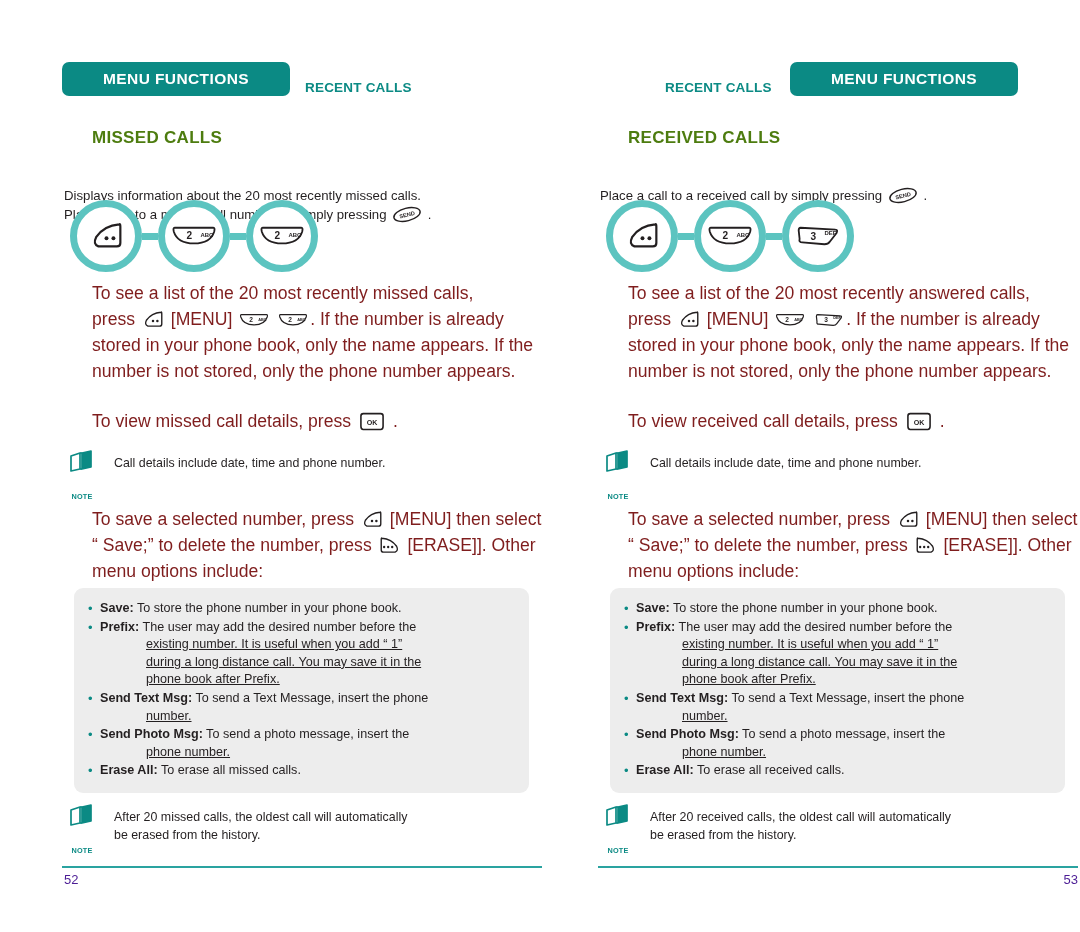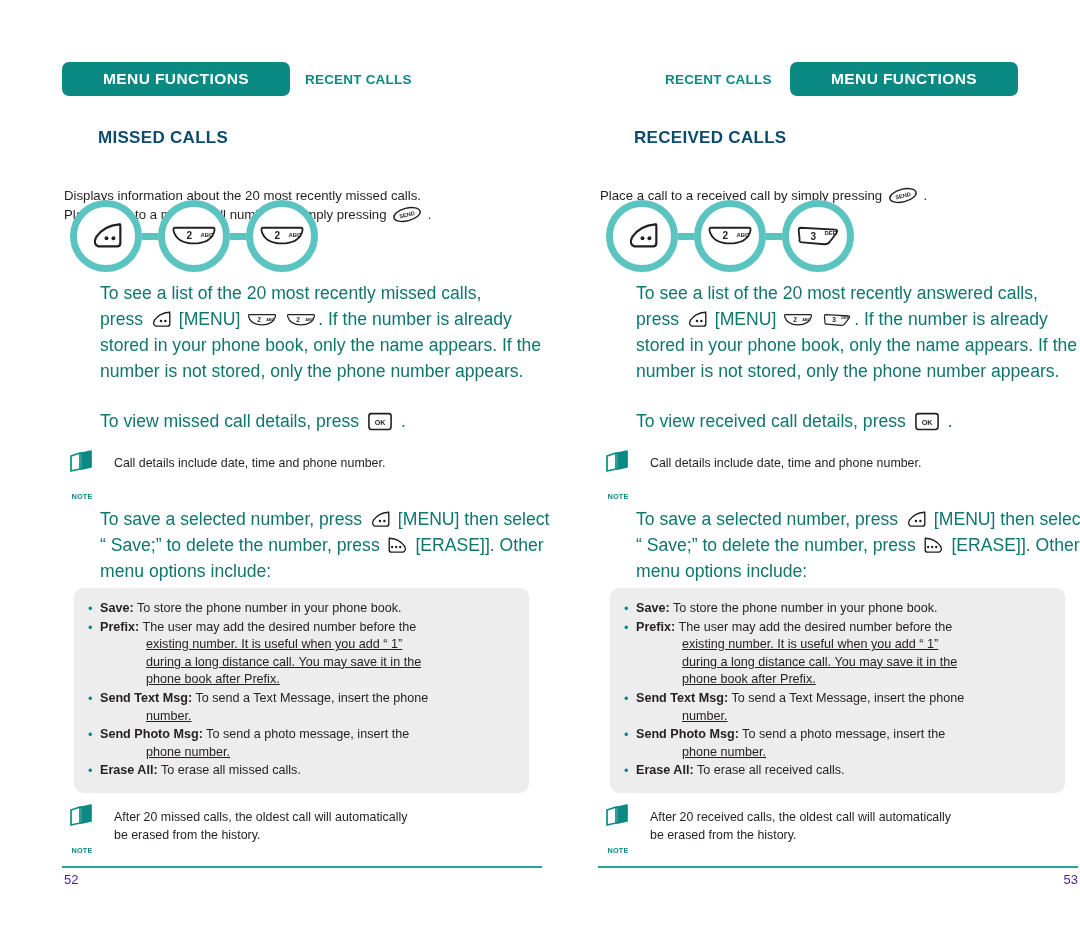--- a/index.html
+++ b/index.html
@@ -19,55 +19,55 @@
   .hdr{position:absolute;top:62px;height:34px;width:480px;}
   .hdr-bar{
     position:absolute;top:0;height:34px;
     background:#0b8a84;border-radius:7px;
     display:flex;align-items:center;justify-content:center;
   }
   .hdr-bar span{
     color:#ffffff;font-weight:bold;font-size:15.5px;letter-spacing:.4px;
   }
   .hdr-side{
-    position:absolute;top:0;height:34px;display:flex;align-items:center;
+    position:absolute;top:8px;height:34px;display:flex;align-items:center;
     color:#0b8a84;font-weight:bold;font-size:13.5px;letter-spacing:.2px;
   }
   
   .col-left .hdr-bar{left:0;width:228px;}
   .col-left .hdr-side{left:243px;}
   
   .col-right .hdr-bar{left:192px;width:228px;}
   .col-right .hdr-side{left:67px;}
 
   
   .sect-title{
-    position:absolute;top:128px;left:36px;
-    color:#0c4a6e;font-weight:bold;font-size:17px;letter-spacing:.3px;
+    position:absolute;top:128px;left:30px;
+    color:#4d7c0f;font-weight:bold;font-size:17px;letter-spacing:.3px;
   }
 
   
   .intro{
     position:absolute;top:155px;left:2px;width:478px;
     font-size:13.2px;line-height:18.5px;color:#231f20;margin-top:32px;
   }
 
   
   .keyflow{position:absolute;top:200px;left:8px;height:72px;display:flex;align-items:center;}
   .kf-circle{
     width:72px;height:72px;border-radius:50%;
     border:7px solid #5cc4c0;background:#fff;box-sizing:border-box;
     display:flex;align-items:center;justify-content:center;flex:0 0 auto;
   }
   .kf-link{width:16px;height:7px;background:#5cc4c0;flex:0 0 auto;}
 
   
   .body-para{
-    position:absolute;left:38px;width:452px;
-    font-size:17.6px;line-height:26px;color:#0f766e;
+    position:absolute;left:30px;width:452px;
+    font-size:17.6px;line-height:26px;color:#7f1d1d;
   }
   .para-1{top:280px;}
   .para-2{top:408px;}
   .para-3{top:506px;}
 
   
   .note{position:absolute;left:2px;width:478px;display:flex;align-items:flex-start;}
   .note-text{font-size:12.4px;line-height:18px;color:#231f20;padding-left:14px;padding-top:4px;}
   .note-1{top:450px;}
   .note-2{top:804px;}

